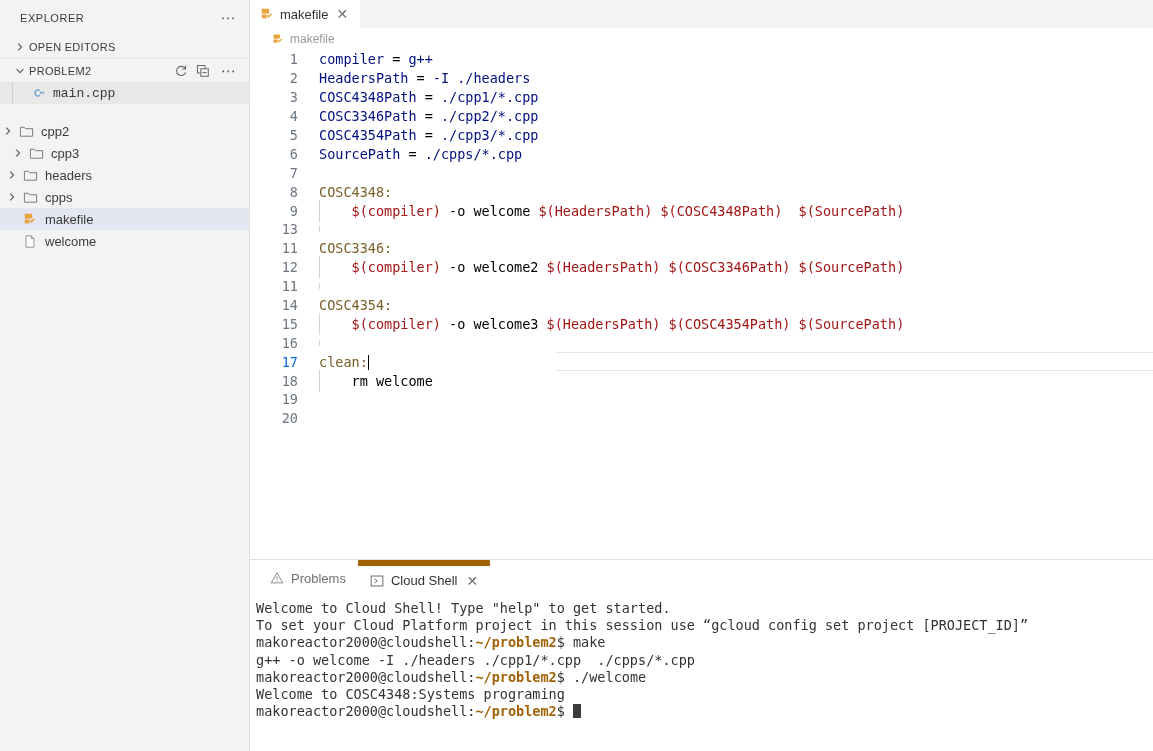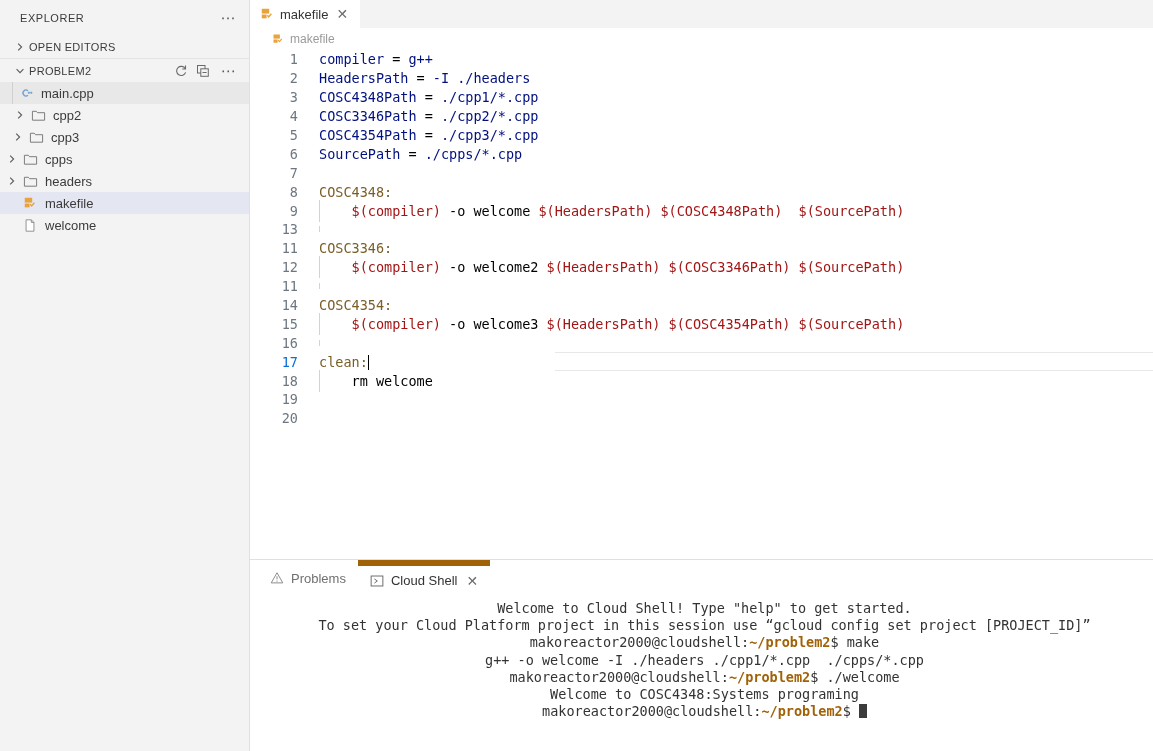--- a/index.html
+++ b/index.html
@@ -120,21 +120,21 @@
     border-top:1px solid transparent;box-sizing:border-box;
   }
   .ptab.active{color:#333333;border-top:6px solid #a16207;justify-content:flex-end;}
   .ptab .pclose{font-size:14px;color:#6e6e6e;line-height:1;margin-left:2px;cursor:pointer;}
 
   .term{
     flex:1;padding:5px 0 0 6px;overflow:hidden;
     font-family:"DejaVu Sans Mono","Liberation Mono",monospace;
     font-size:13.5px;color:#333333;white-space:pre;line-height:17.2px;
   }
-  .tline{height:17.2px;white-space:pre;text-align:center;}
+  .tline{height:17.2px;white-space:pre;}
   .t-path{color:#a16207;font-weight:bold;}
   .blockcur{display:inline-block;width:8px;height:14px;background:#3b3b3b;vertical-align:-2px;}
 
   svg{display:block;}
 </style>
 </head>
 <body>
 
 <div class="app">
 
@@ -173,33 +173,33 @@
             <rect x="1.5" y="1.5" width="7.5" height="7.5" fill="none" stroke="#6a6a6a" stroke-width="1"></rect>
             <rect x="4.8" y="4.8" width="7.5" height="7.5" fill="#f3f3f3" stroke="#6a6a6a" stroke-width="1"></rect>
             <path d="M6.5 8.5 L10.6 8.5" stroke="#6a6a6a" stroke-width="1"></path>
           </svg>
         </span>
         <span class="act-ico ellipsis" style="font-size:15px;">⋯</span>
       </span>
     </div>
 
     <div class="tree" id="tree">
-        <div class="row hov" style="">
+        <div class="row hov" style="padding-left: 12px; font-family: Liberation Mono, monospace;">
           <div class="guide" style="left: 12px;"></div>
           <span class="twisty"></span>
           <span class="ficon">
             <svg width="14" height="14" viewBox="0 0 16 16">
               <path d="M10.2 5.4 A3.4 3.4 0 1 0 10.2 10.6" fill="none" stroke="#6c9fd2" stroke-width="1.5"></path>
               <path d="M11.3 6.4 v2.6 M10 7.7 h2.6" stroke="#6c9fd2" stroke-width="1.1"></path>
               <path d="M14 6.4 v2.6 M12.7 7.7 h2.6" stroke="#6c9fd2" stroke-width="1.1"></path>
             </svg>
           </span>
           <span class="name">main.cpp</span>
         </div>
-        <div class="row" style="padding-left: 12px;">
+        <div class="row" style="padding-left: 0; margin-top: 16px;">
           <span class="twisty">
             <svg width="10" height="10" viewBox="0 0 10 10">
               <path d="M3.2 1.6 L6.6 5 L3.2 8.4" fill="none" stroke="#5a5a5a" stroke-width="1.1"></path>
             </svg>
           </span>
           <span class="ficon">
             <svg width="15" height="15" viewBox="0 0 16 16">
               <path d="M1.5 3.5 h4.2 l1.2 1.5 h7.6 v8 h-13 z" fill="none" stroke="#7a7a7a" stroke-width="1.05"></path>
             </svg>
           </span>
@@ -222,34 +222,34 @@
           <span class="twisty">
             <svg width="10" height="10" viewBox="0 0 10 10">
               <path d="M3.2 1.6 L6.6 5 L3.2 8.4" fill="none" stroke="#5a5a5a" stroke-width="1.1"></path>
             </svg>
           </span>
           <span class="ficon">
             <svg width="15" height="15" viewBox="0 0 16 16">
               <path d="M1.5 3.5 h4.2 l1.2 1.5 h7.6 v8 h-13 z" fill="none" stroke="#7a7a7a" stroke-width="1.05"></path>
             </svg>
           </span>
-          <span class="name">cpps</span>
+          <span class="name">headers</span>
         </div>
         <div class="row" style="padding-left: 4px;">
           <span class="twisty">
             <svg width="10" height="10" viewBox="0 0 10 10">
               <path d="M3.2 1.6 L6.6 5 L3.2 8.4" fill="none" stroke="#5a5a5a" stroke-width="1.1"></path>
             </svg>
           </span>
           <span class="ficon">
             <svg width="15" height="15" viewBox="0 0 16 16">
               <path d="M1.5 3.5 h4.2 l1.2 1.5 h7.6 v8 h-13 z" fill="none" stroke="#7a7a7a" stroke-width="1.05"></path>
             </svg>
           </span>
-          <span class="name">headers</span>
+          <span class="name">cpps</span>
         </div>
         <div class="row sel" style="padding-left: 4px;">
           <span class="twisty"></span>
           <span class="ficon">
             <svg width="14" height="14" viewBox="0 0 16 16">
               <path d="M2 2 h8.5 l0 5.5 h-8.5 z" fill="#e8a33d"></path>
               <path d="M2 8.6 h5.5 v4.4 h-5.5 z" fill="#e8a33d"></path>
               <path d="M8.3 9.4 l1.6 2.0 l3.1 -3.6" fill="none" stroke="#e8a33d" stroke-width="1.6"></path>
             </svg>
           </span>

